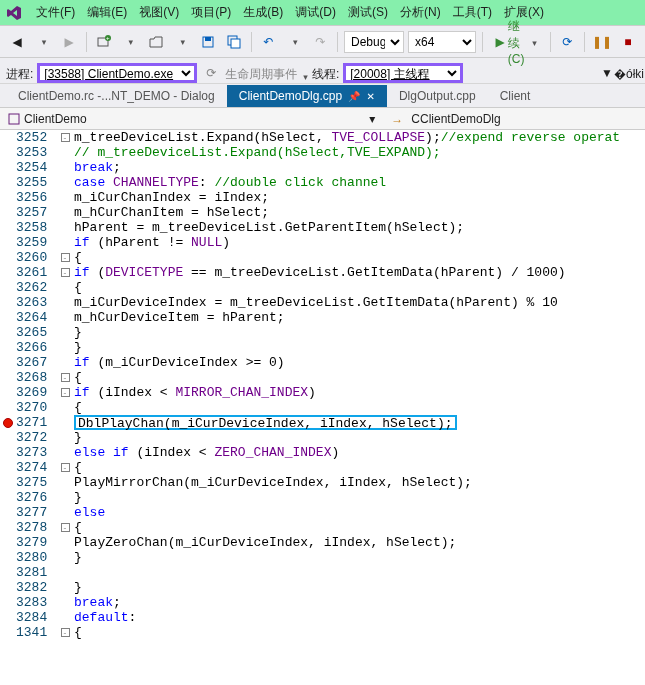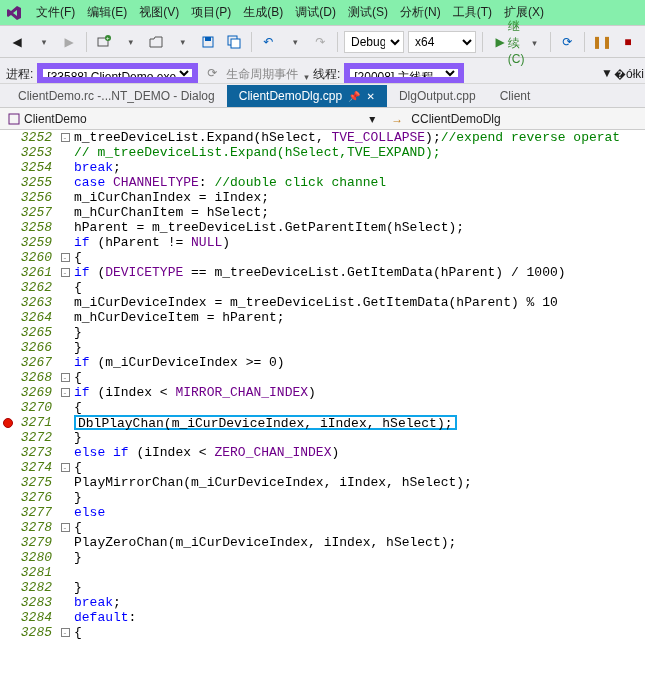--- a/index.html
+++ b/index.html
@@ -6,34 +6,34 @@
   body { font-family: "Microsoft YaHei", "Segoe UI", Tahoma, sans-serif; font-size: 12px; background: #fff; width: 645px; height: 685px; overflow: hidden; color: #1e1e1e; }
   .menubar { display: flex; align-items: center; height: 26px; background: #86efac; border-bottom: 1px solid #ccc; padding: 0 4px; }
   .menubar .logo { width: 20px; height: 20px; margin-right: 6px; display:flex; align-items:center; justify-content:center; }
   .menubar .menuitem { padding: 3px 6px; color: #1e1e1e; cursor: default; }
   .toolbar { display: flex; align-items: center; height: 32px; background: #eeeef2; border-bottom: 1px solid #ccc; padding: 0 6px; gap: 4px; }
   .toolbar .tbtn { height: 22px; min-width: 22px; display:flex; align-items:center; justify-content:center; padding: 0 3px; cursor:default; border:1px solid transparent; }
   .toolbar .sep { width:1px; height:20px; background:#ccc; margin:0 2px; }
   .toolbar select { height:22px; font-size:12px; border:1px solid #ccc; background:#fff; padding:0 2px; }
   .toolbar .run { color:#388a34; display:flex; align-items:center; gap:3px; padding:0 6px; }
   .toolbar2 { display:flex; align-items:flex-end; height:26px; background:#eeeef2; border-bottom:1px solid #d6d6d6; padding:0 6px; gap:4px; font-size:12px; }
-  .toolbar2 select { height:20px; font-size:12px; border:6px solid #8b5cf6; background:#fff; min-width:160px;text-decoration:underline; }
+  .toolbar2 select { height:20px; font-size:12px; border:3px solid #8b5cf6; background:#fff; min-width:160px;text-decoration:underline; }
   .toolbar2 .lbl { color:#1e1e1e; }
   .toolbar2 .iconbtn { width:20px; height:20px; display:flex; align-items:center; justify-content:center; }
   .tabbar { display:flex; align-items:flex-end; height:24px; background:#eeeef2; padding-left:6px; gap:0; border-bottom:1px solid #ccc; }
   .tab { height:22px; padding:0 12px; display:flex; align-items:center; font-size:12px; background:#eeeef2; color:#555; cursor:default; }
   .tab.active { background:#0e639c; color:#fff;justify-content:space-between; }
   .tab .pin, .tab .close { margin-left:6px; font-size:10px; }
   .navbar { display:flex; align-items:center; height:22px; background:#f5f5f5; border-bottom:1px solid #ccc; padding:0 4px; gap:4px; }
   .navbar select { height:18px; font-size:12px; border:1px solid #ccc; flex:1; background:#fff; }
   .navbar .navlbl { display:flex; align-items:center; gap:4px; padding:0 4px; }
   .editor { display:flex; height: calc(685px - 26px - 32px - 26px - 24px - 22px); font-family: Consolas, "Courier New", monospace; font-size: 13px; background:#fff; position:relative; }
   .line { height:15px; line-height:15px; display:flex; }
   .line .bp { width:16px; display:flex; align-items:center; justify-content:center; }
-  .line .ln { width:42px; text-align:right; padding-right:6px; color:#4d7c0f;font-style:italic; }
+  .line .ln { width:42px; text-align:left; padding-right:6px; color:#0c4a6e; }
   .line .fold { width:14px; color:#808080; text-align:center; font-size:10px; }
   .line .txt { flex:1; padding-left:2px; }
   .kw { color:#0000ff; }
   .id { color:#000; }
   .mac { color:#6f008a; }
   .cm { color:#008000; }
   .fn { color:#000; }
   .op { color:#000; }
   .hl { background:#fff; border:2px solid #0ea5e9; padding:0 2px; display:inline-block; height:15px; line-height:13px; }
   .bpdot { width:10px; height:10px; border-radius:50%; background:#e51400; border:1px solid #a00; }
@@ -340,18 +340,18 @@
         <div class="txt"><span class="id">            </span><span class="kw">break</span><span class="op">;</span></div>
       </div>
       <div class="line">
         <div class="bp"></div>
         <div class="ln">3284</div>
         <div class="fold"></div>
         <div class="txt"><span class="id">        </span><span class="kw">default</span><span class="op">:</span></div>
       </div>
       <div class="line">
         <div class="bp"></div>
-        <div class="ln">3285</div>
+        <div class="ln">1341</div>
         <div class="fold"><span class="foldbox">-</span></div>
         <div class="txt"><span class="op">            {</span></div>
       </div>
     </div>
   </div>
 
 </body></html>

